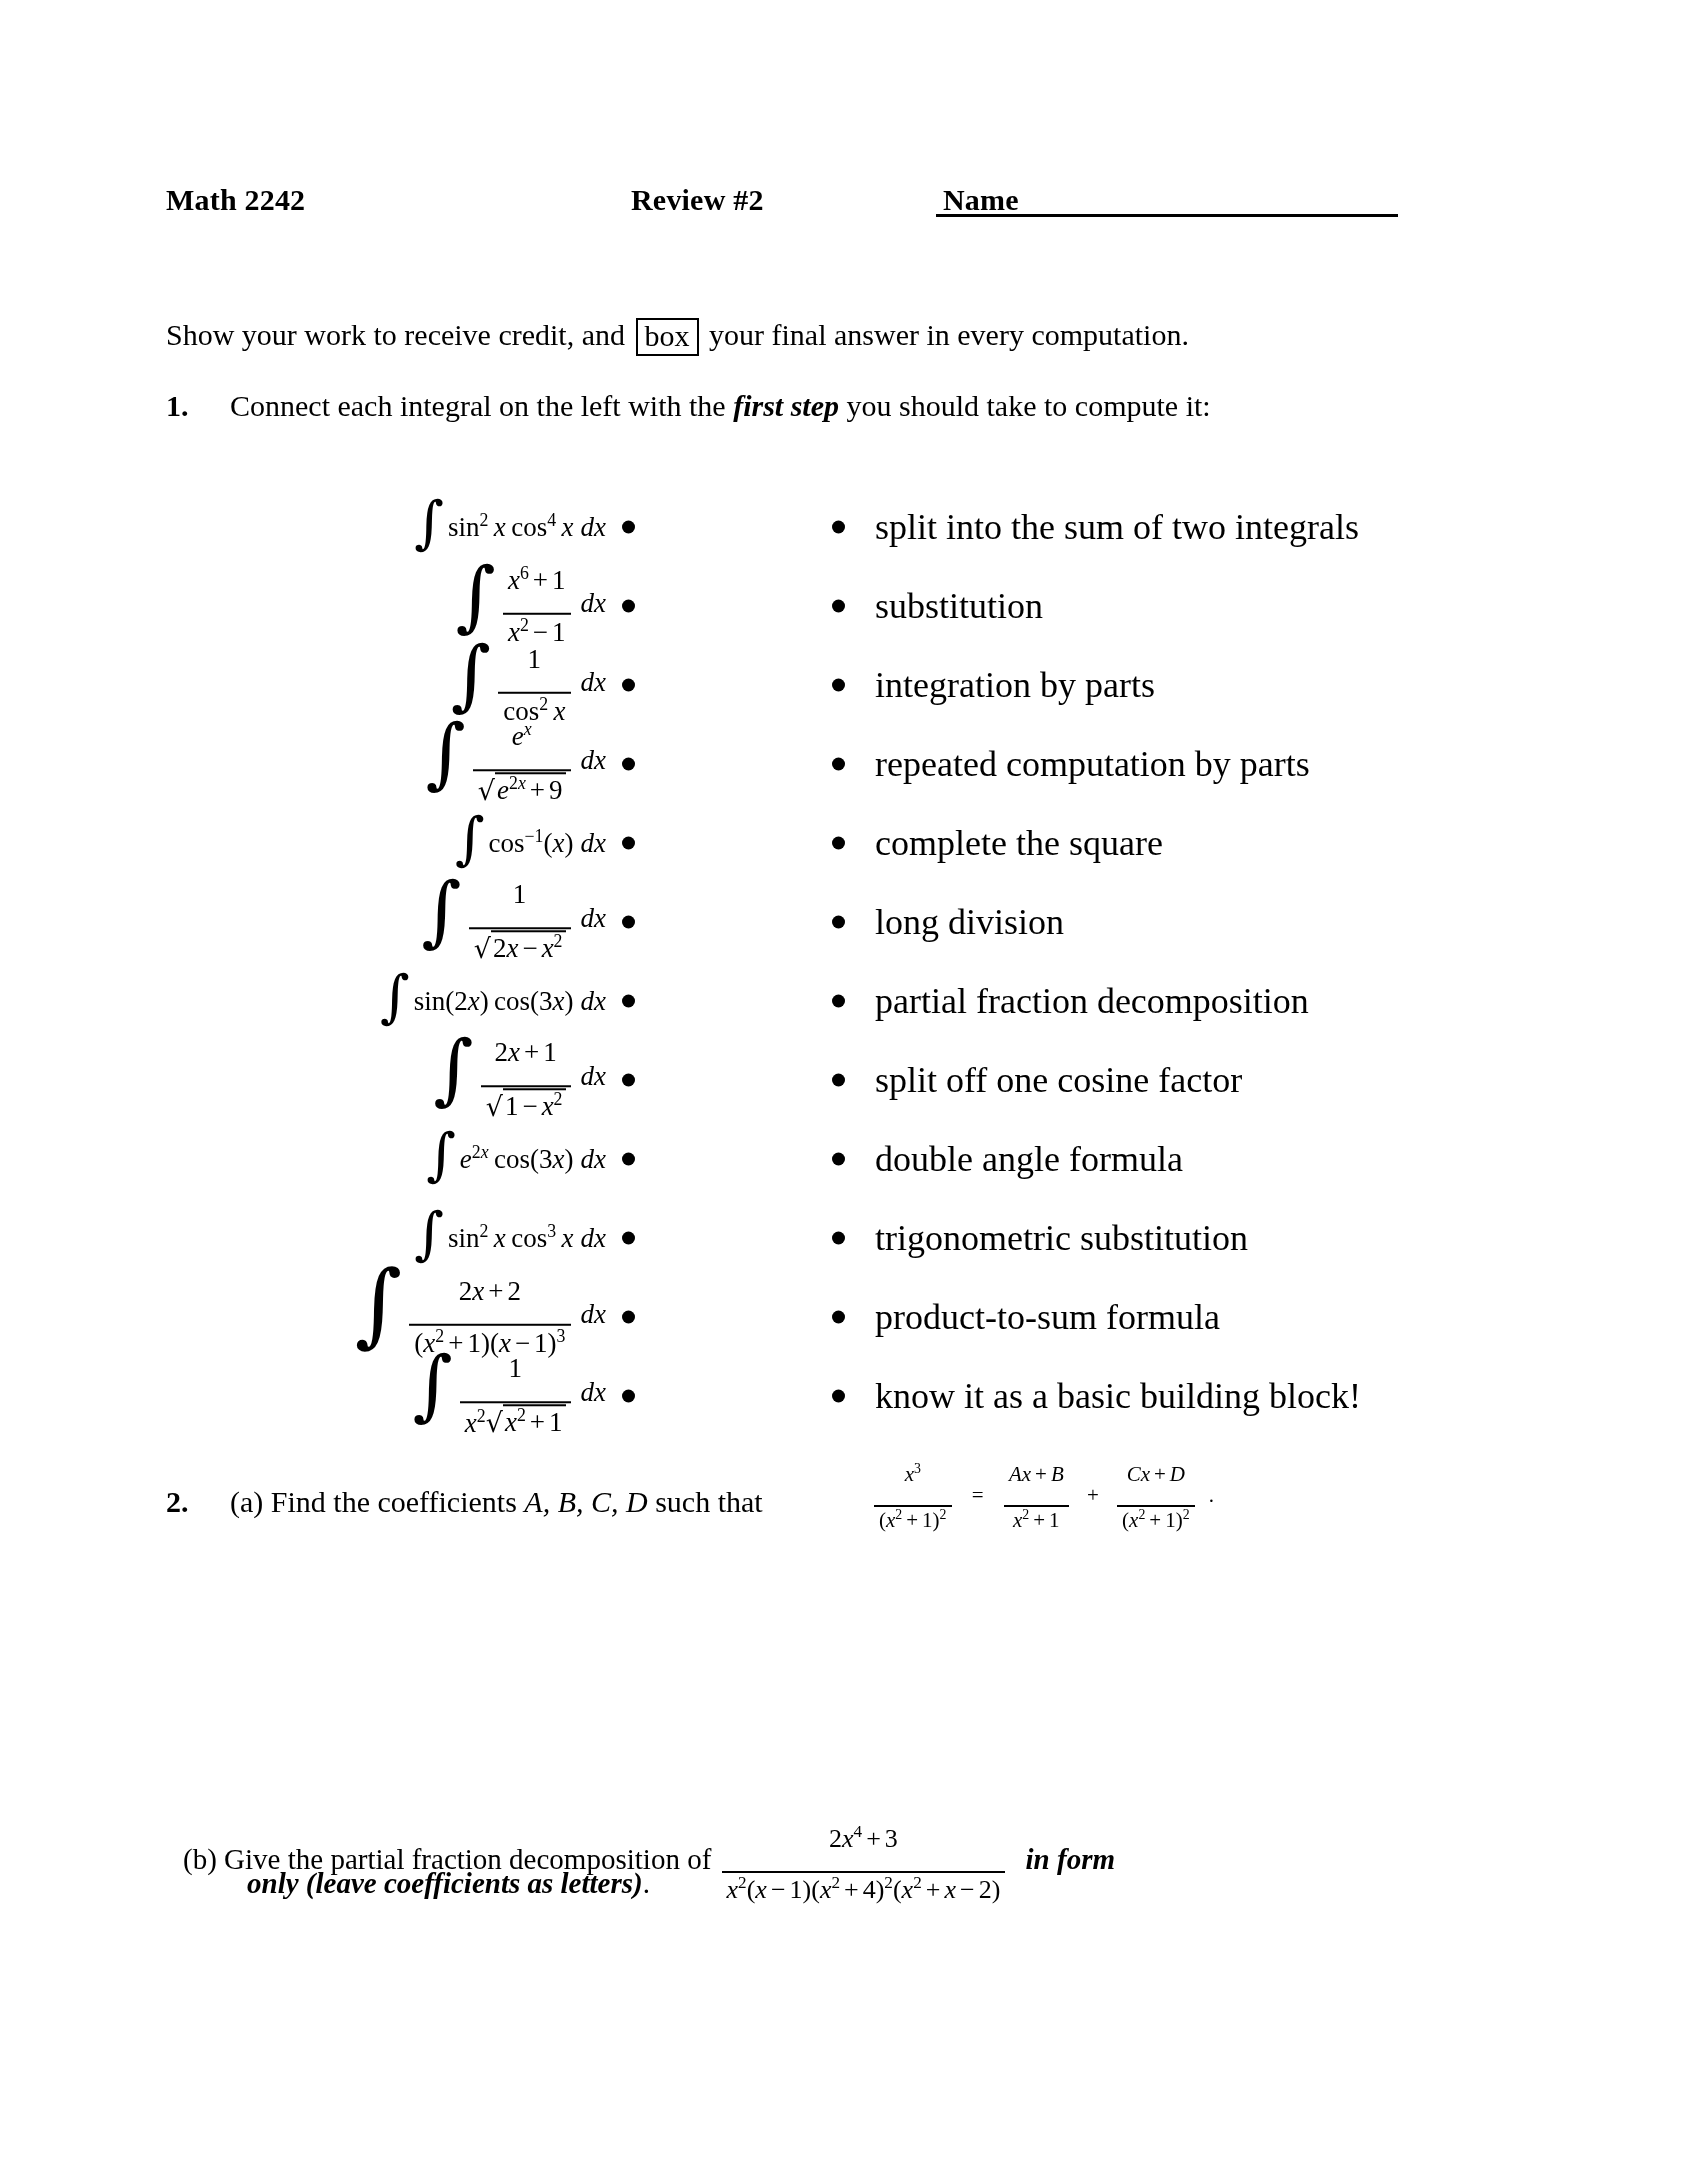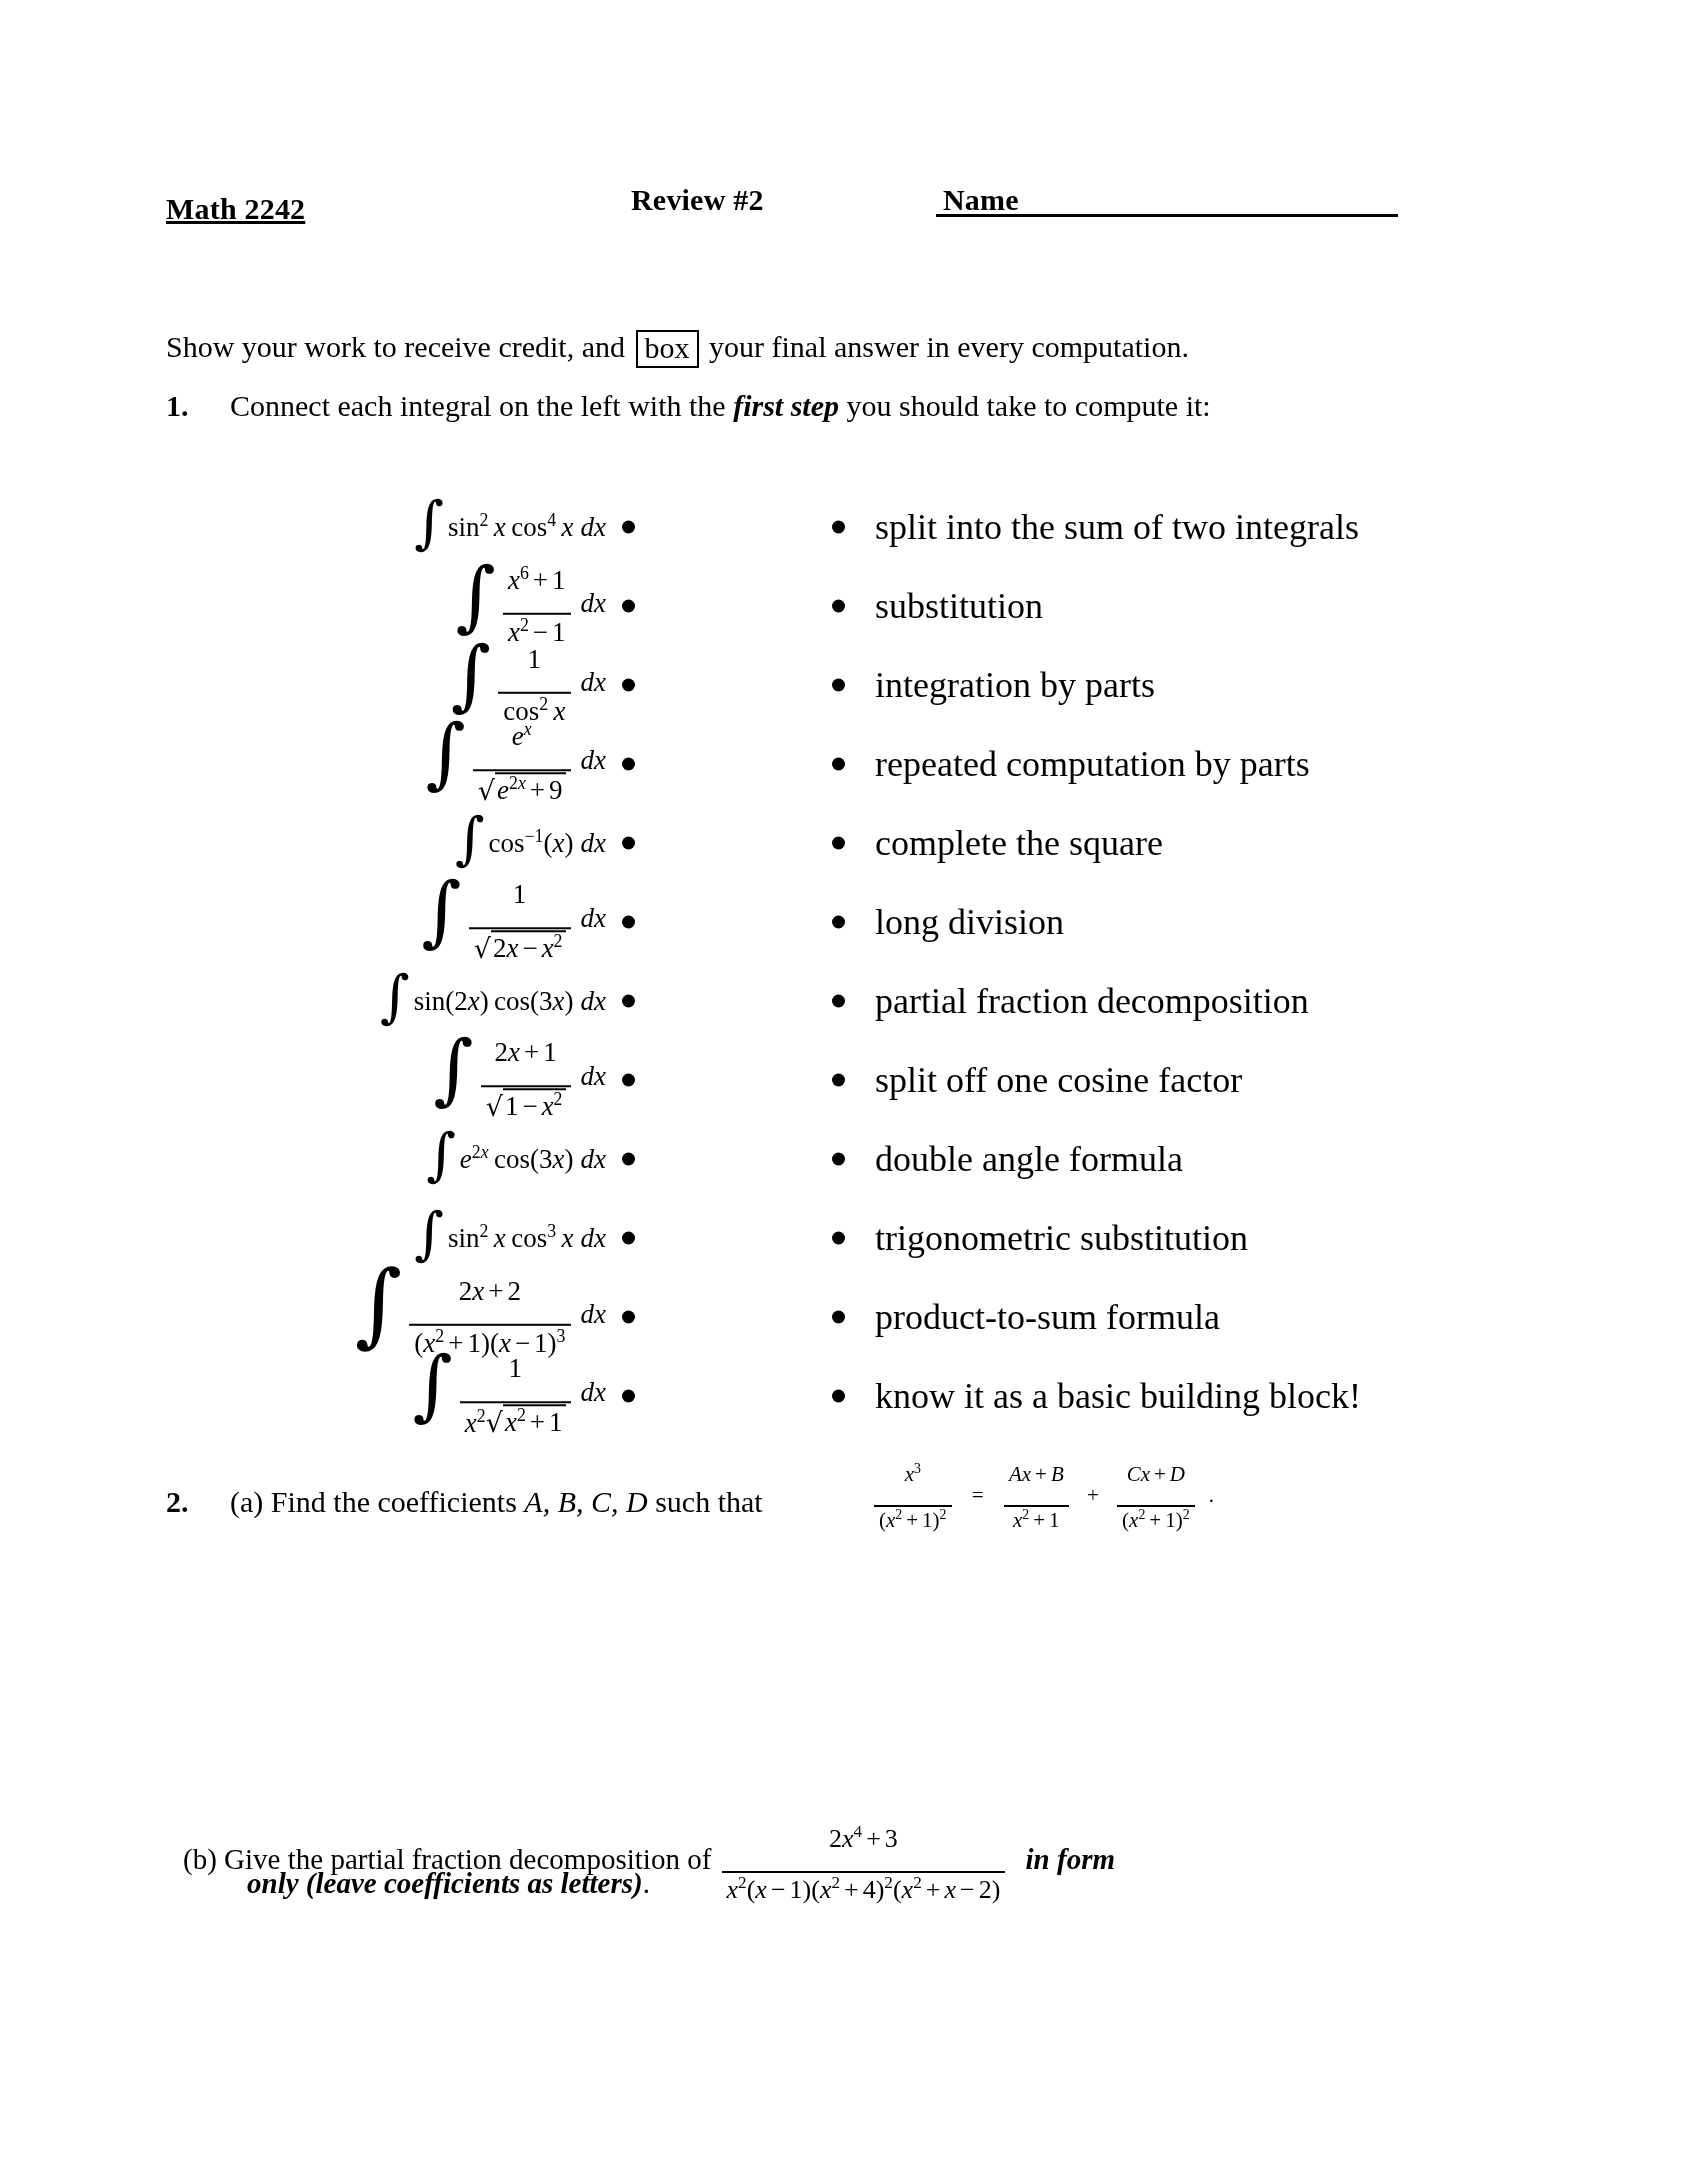--- a/index.html
+++ b/index.html
@@ -35,21 +35,21 @@
     left: 166px;
     top: 230px;
     width: 1238px;
     height: 40px;
   }
   .hdr-bold {
     font-weight: bold;
     font-size: 30px;
     letter-spacing: 0.2px;
   }
-  .pos-course  { position: absolute; left: 0px;   top: 9px; text-decoration: underline; }
+  .pos-course  { position: absolute; left: 0px;   top: 0px; }
   .pos-review  { position: absolute; left: 465px; top: 0px; }
   .pos-name    { position: absolute; left: 777px; top: 0px; }
   .pos-prof    { position: absolute; left: 0px;   top: 0px; }
   .pos-term    { position: absolute; right: 0px;  top: 0px; }
 
   .name-rule {
     position: absolute;
     left: 936px;
     top: 214px;
     width: 462px;
@@ -63,21 +63,21 @@
     left: 166px;
     top: 313px;
     font-size: 30px;
     white-space: nowrap;
   }
   .boxword {
     display: inline-block;
     border: 2px solid #000;
     padding: 0px 7px 2px 7px;
     line-height: 1.05;
-    margin: 16px 3px;
+    margin: 4px 3px;
     position: relative;
     top: 1px;
   }
 
   
   .p1-num {
     position: absolute;
     left: 166px;
     top: 389px;
     font-weight: bold;

